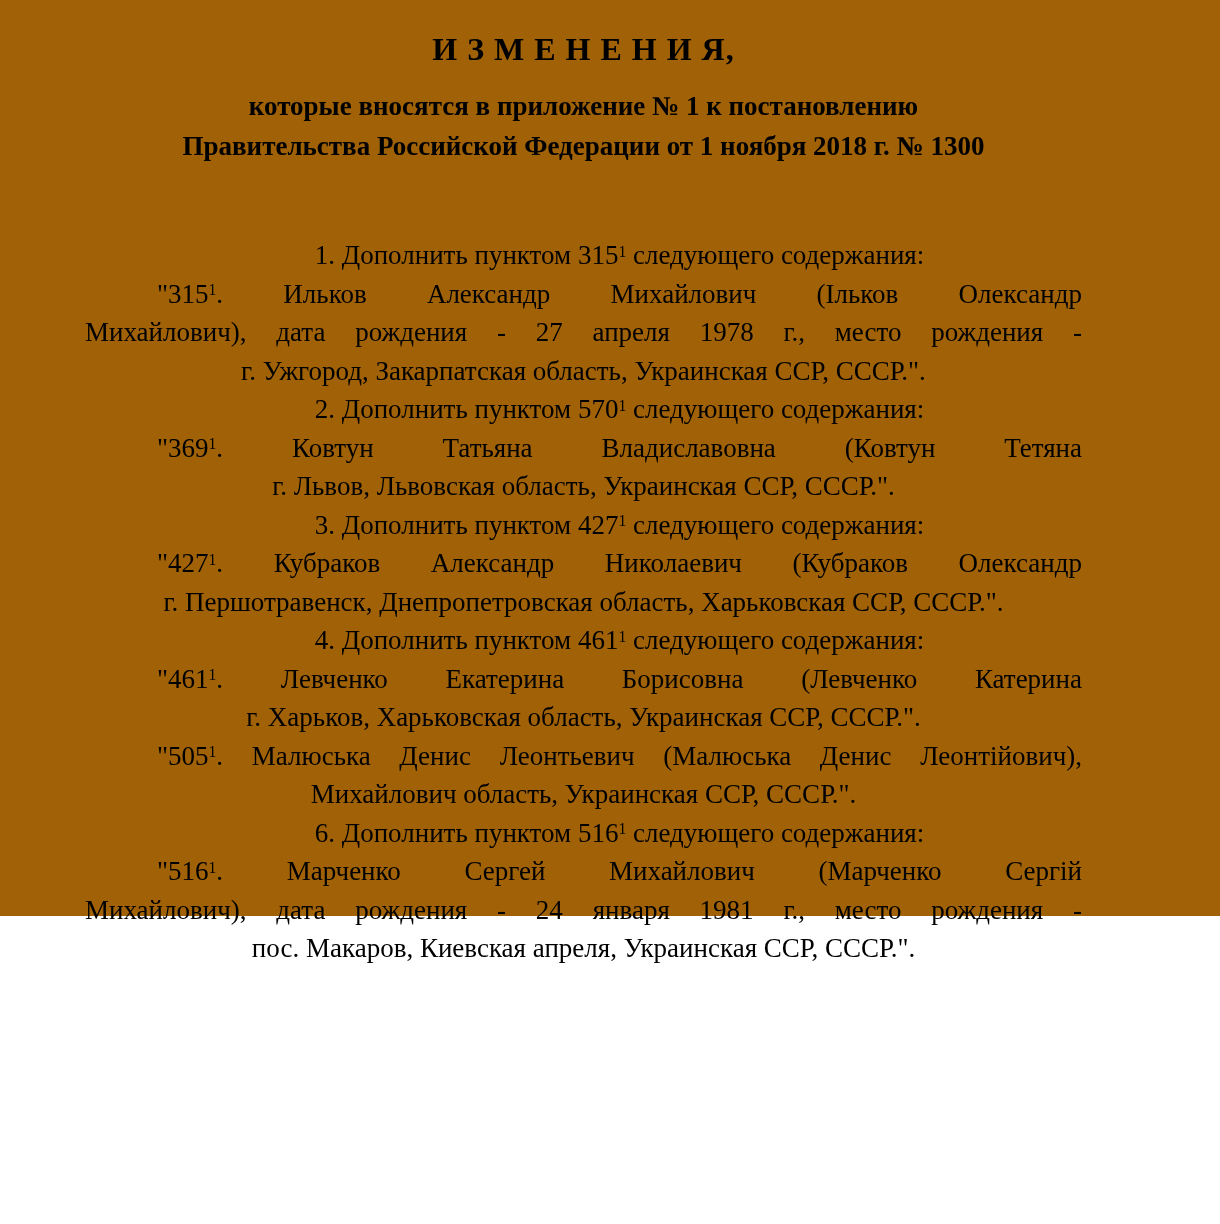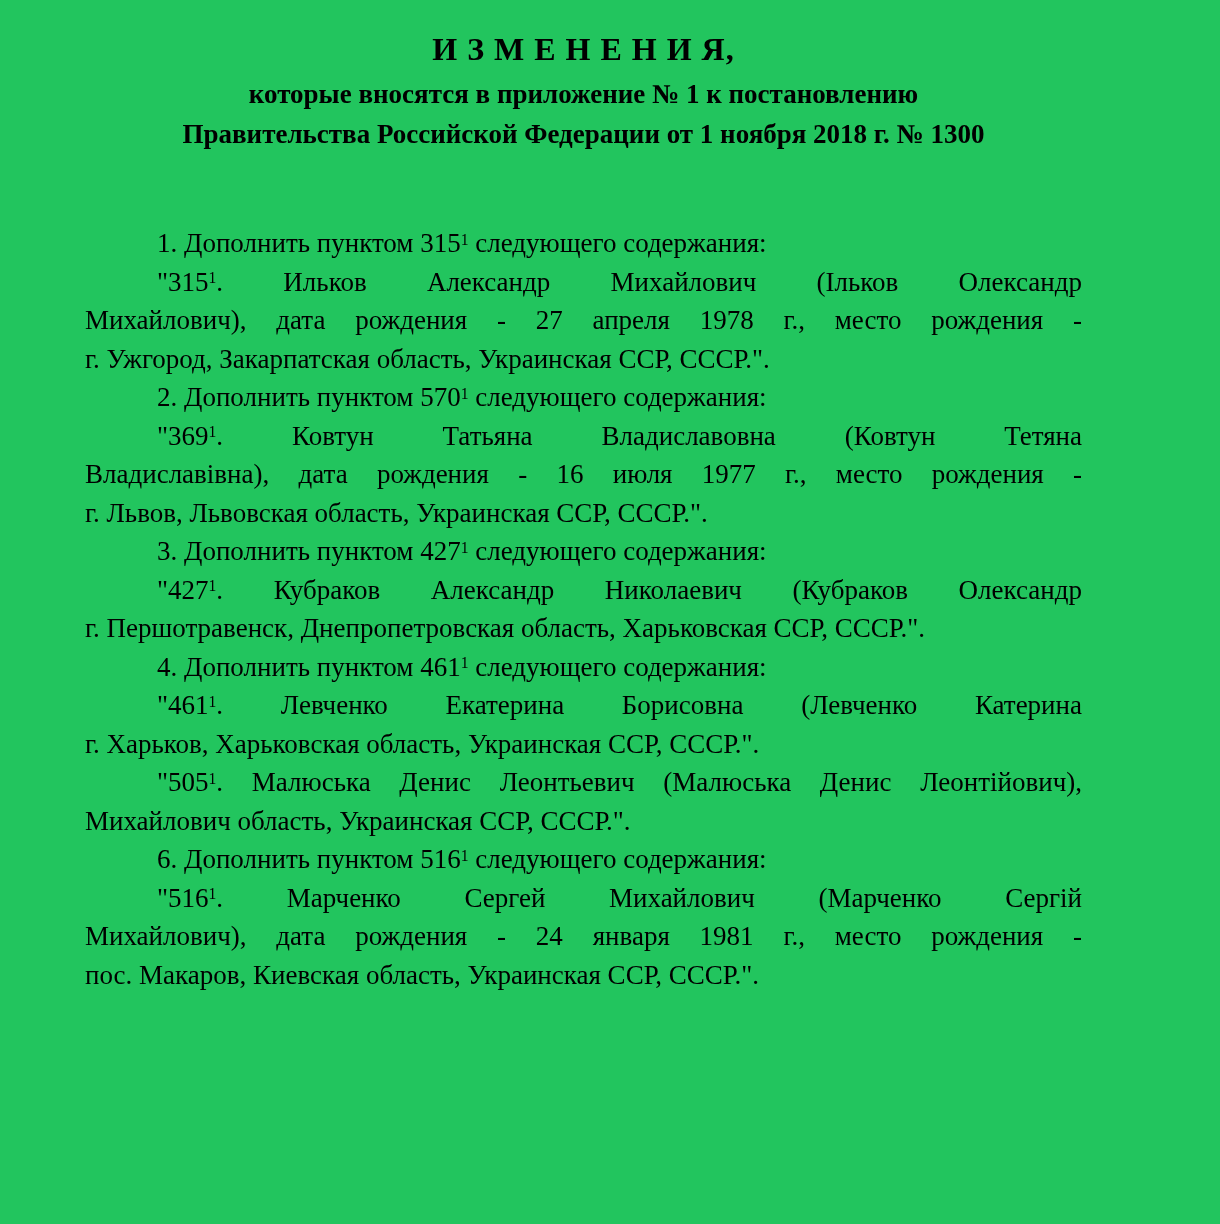--- a/index.html
+++ b/index.html
@@ -10,51 +10,51 @@
   body {
     width: 1220px;
     height: 1224px;
     overflow: hidden;
     font-family: "Liberation Serif", "DejaVu Serif", serif;
     color: #000000;
   }
   .page {
     position: relative;
     width: 1220px;
-    height: 1224px;
-    background: #22c55e;
+    height: 916px;
+    background: #a16207;
   }
   .doc {
     position: absolute;
     left: 85px;
     top: 30px;
     width: 997px;
   }
   .title {
     text-align: center;
     font-weight: bold;
     font-size: 32px;
     line-height: 38px;
     letter-spacing: 1px;
   }
   .subtitle {
-    margin-top: 6px;
+    margin-top: 18px;
     text-align: center;
     font-weight: bold;
     font-size: 27px;
     line-height: 40px;
   }
   .docbody {
     margin-top: 70px;
     font-size: 27px;
     line-height: 38.5px;
   }
   .ln {
     height: 38.5px;
-    text-align: left;
+    text-align: center;
   }
   .indent {
     text-indent: 72px;
   }
   .just {
     text-align: justify;
     text-align-last: justify;
   }
   .sup {
     font-size: 0.58em;
@@ -81,21 +81,20 @@
       <div>
         <div class="ln indent"><span>1. Дополнить пунктом 315</span><span class="sup">1</span><span> следующего содержания:</span></div>
         <div class="ln indent just"><span>"315</span><span class="sup">1</span><span>. Ильков Александр Михайлович (Ільков Олександр</span></div>
         <div class="ln just">Михайлович), дата рождения - 27 апреля 1978 г., место рождения -</div>
         <div class="ln">г. Ужгород, Закарпатская область, Украинская ССР, СССР.".</div>
       </div>
 
       <div>
         <div class="ln indent"><span>2. Дополнить пунктом 570</span><span class="sup">1</span><span> следующего содержания:</span></div>
         <div class="ln indent just"><span>"369</span><span class="sup">1</span><span>. Ковтун Татьяна Владиславовна (Ковтун Тетяна</span></div>
-        <div class="ln just">Владиславівна), дата рождения - 16 июля 1977 г., место рождения -</div>
         <div class="ln">г. Львов, Львовская область, Украинская ССР, СССР.".</div>
       </div>
 
       <div>
         <div class="ln indent"><span>3. Дополнить пунктом 427</span><span class="sup">1</span><span> следующего содержания:</span></div>
         <div class="ln indent just"><span>"427</span><span class="sup">1</span><span>. Кубраков Александр Николаевич (Кубраков Олександр</span></div>
         <div class="ln">г. Першотравенск, Днепропетровская область, Харьковская ССР, СССР.".</div>
       </div>
 
       <div>
@@ -106,18 +105,18 @@
 
       <div>
         <div class="ln indent just"><span>"505</span><span class="sup">1</span><span>. Малюська Денис Леонтьевич (Малюська Денис Леонтійович),</span></div>
         <div class="ln">Михайлович область, Украинская ССР, СССР.".</div>
       </div>
 
       <div>
         <div class="ln indent"><span>6. Дополнить пунктом 516</span><span class="sup">1</span><span> следующего содержания:</span></div>
         <div class="ln indent just"><span>"516</span><span class="sup">1</span><span>. Марченко Сергей Михайлович (Марченко Сергій</span></div>
         <div class="ln just">Михайлович), дата рождения - 24 января 1981 г., место рождения -</div>
-        <div class="ln">пос. Макаров, Киевская область, Украинская ССР, СССР.".</div>
+        <div class="ln">пос. Макаров, Киевская апреля, Украинская ССР, СССР.".</div>
       </div>
 
     </div>
   </div>
 </div>
 
 </body></html>

